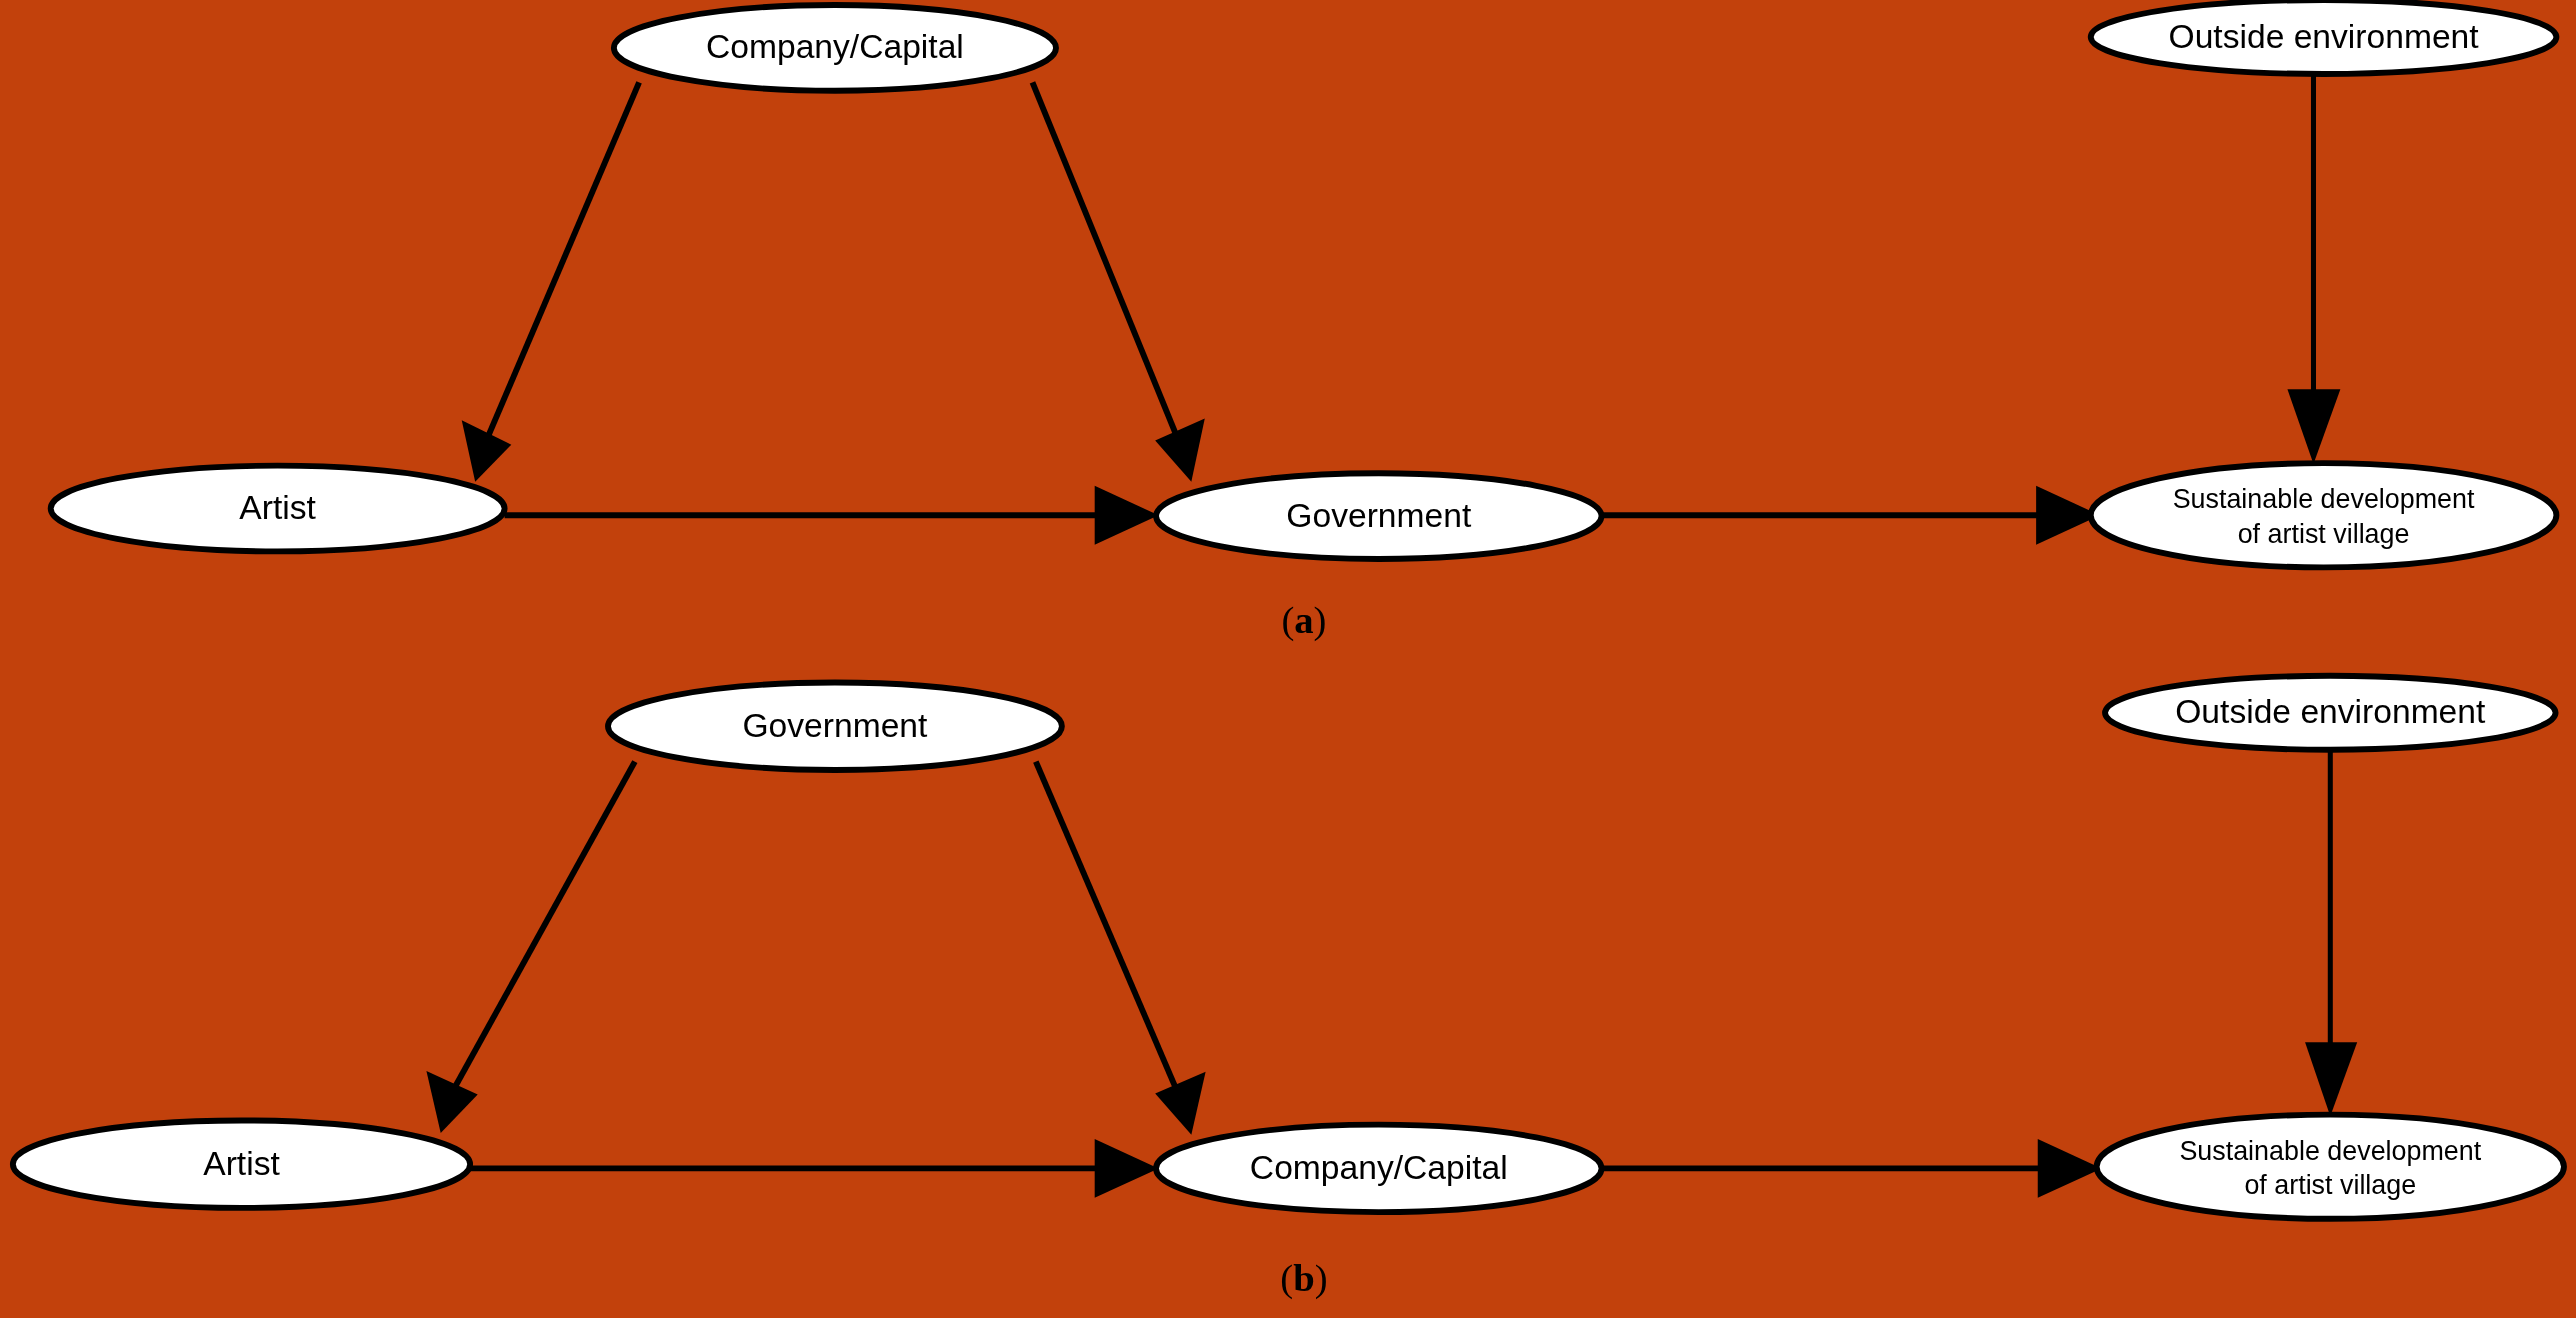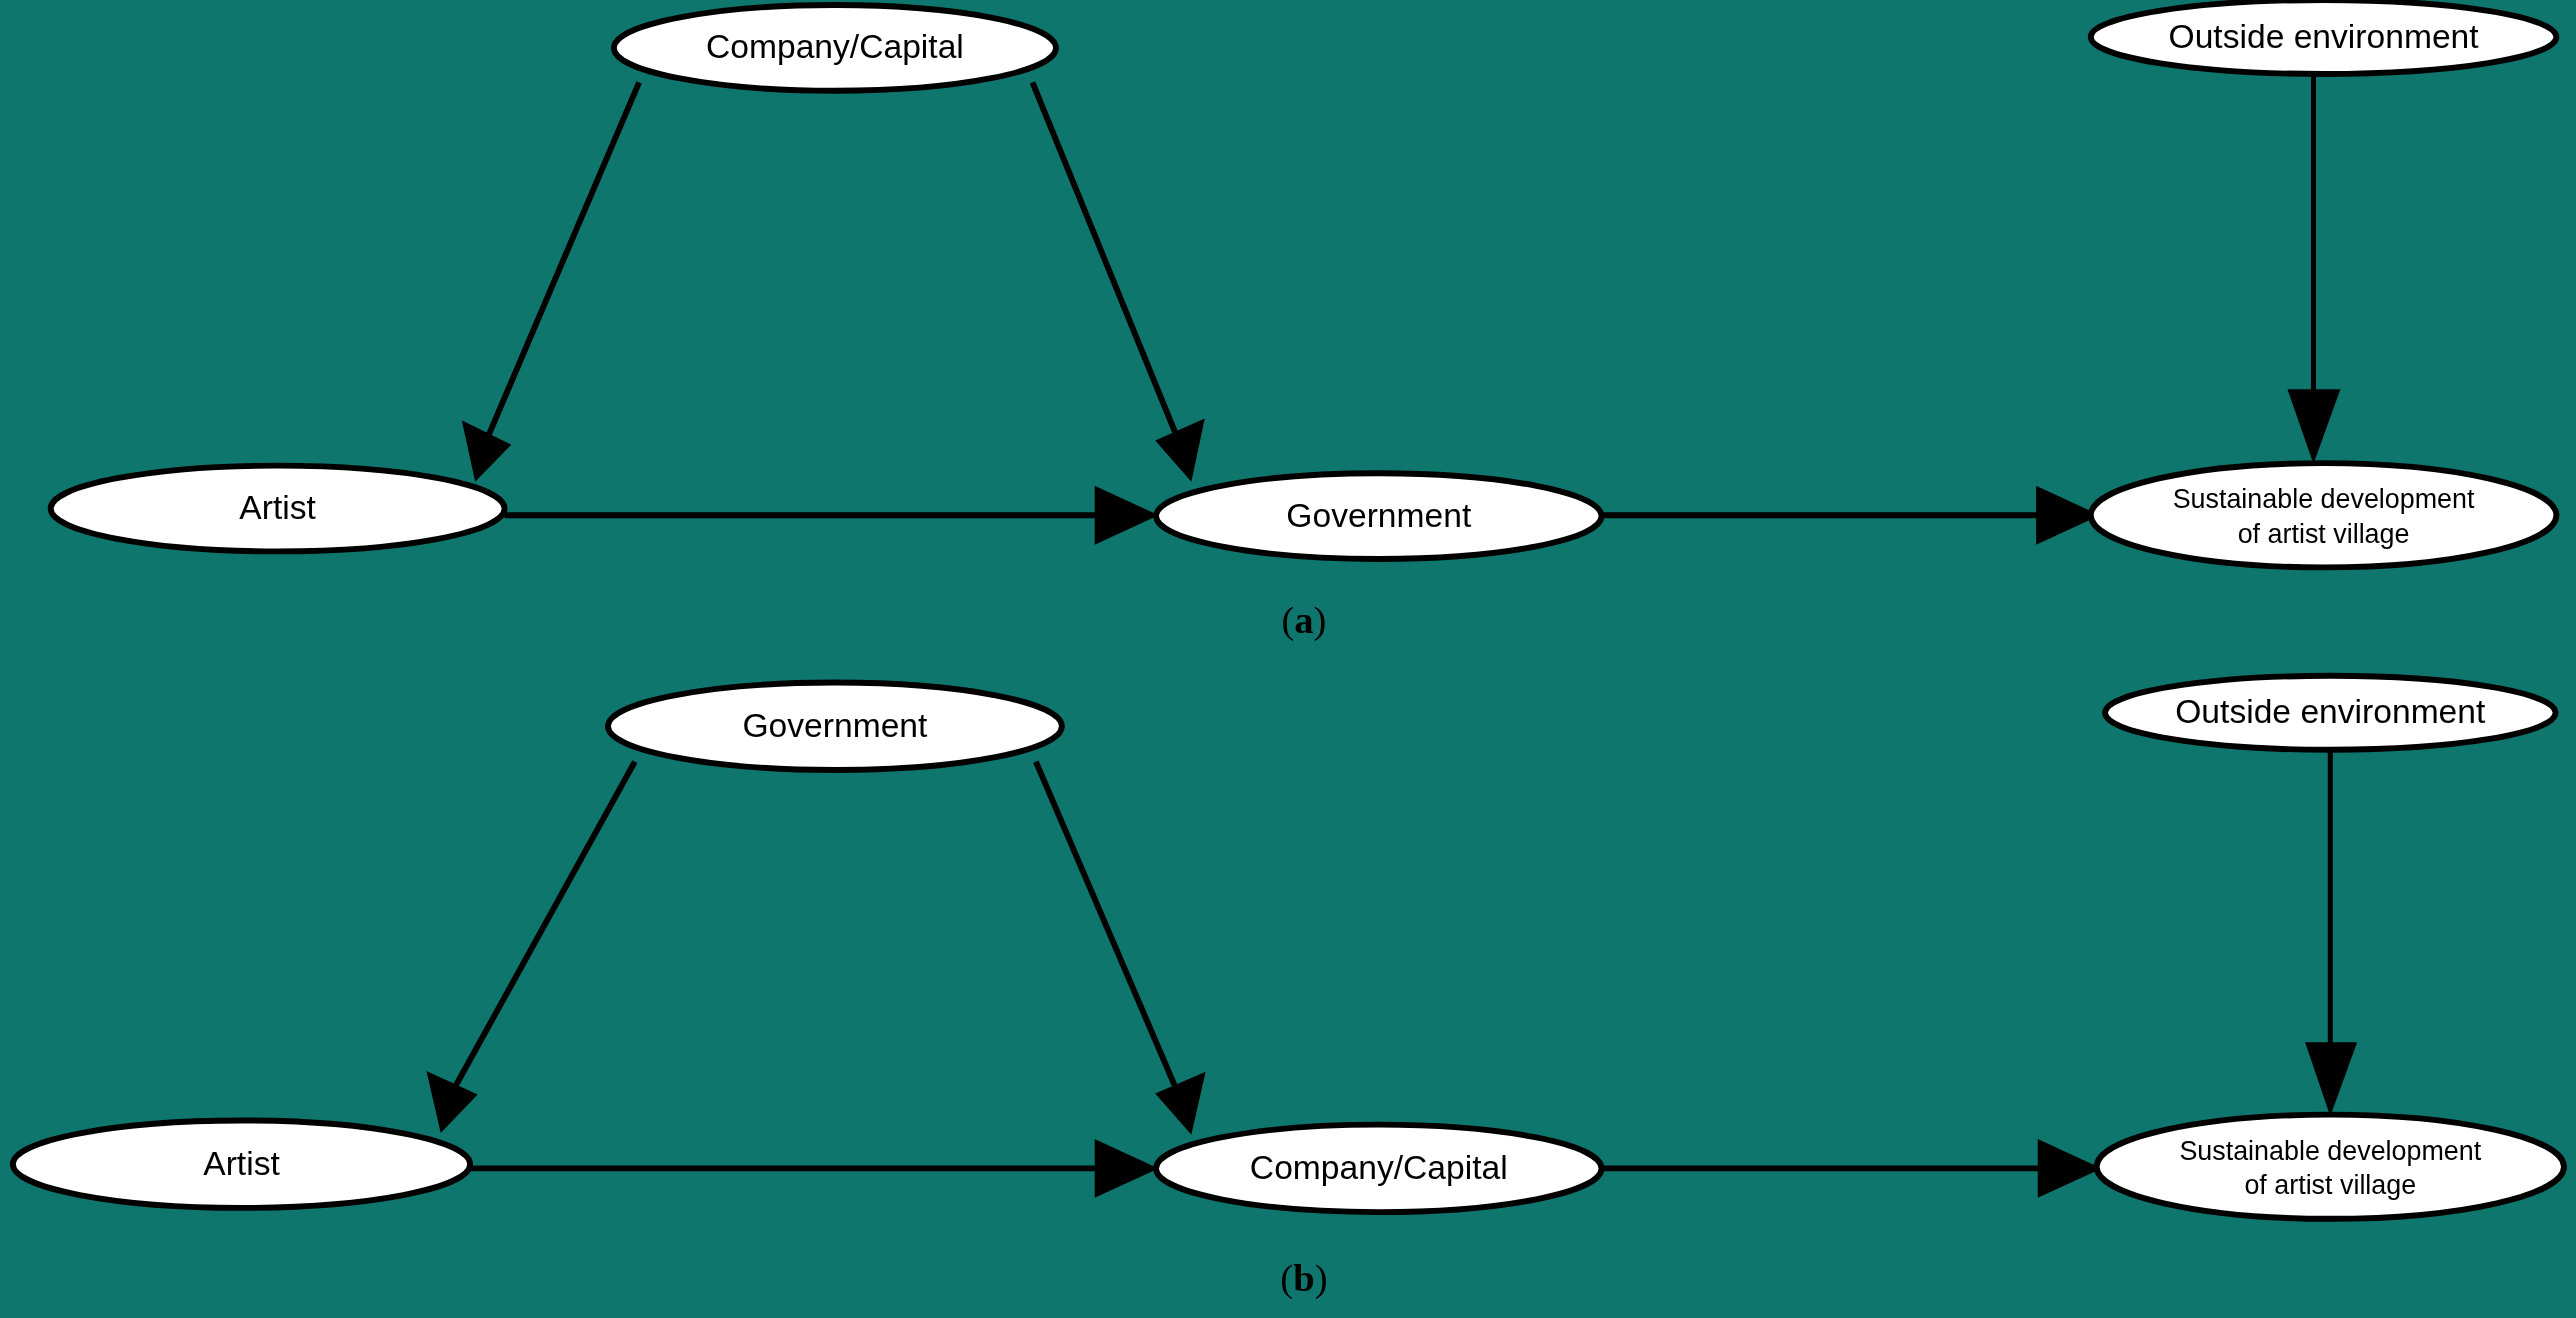--- a/index.html
+++ b/index.html
@@ -4,21 +4,21 @@
 <style>
   html, body {
     margin: 0;
     padding: 0;
     background: #ffffff;
   }
   #page {
     position: relative;
     width: 2576px;
     height: 1318px;
-    background: #0f766e;
+    background: #c2410c;
     font-family: "Liberation Sans", sans-serif;
     overflow: hidden;
   }
   svg.diagram {
     position: absolute;
     top: 0;
     left: 0;
     width: 2576px;
     height: 1318px;
     display: block;

